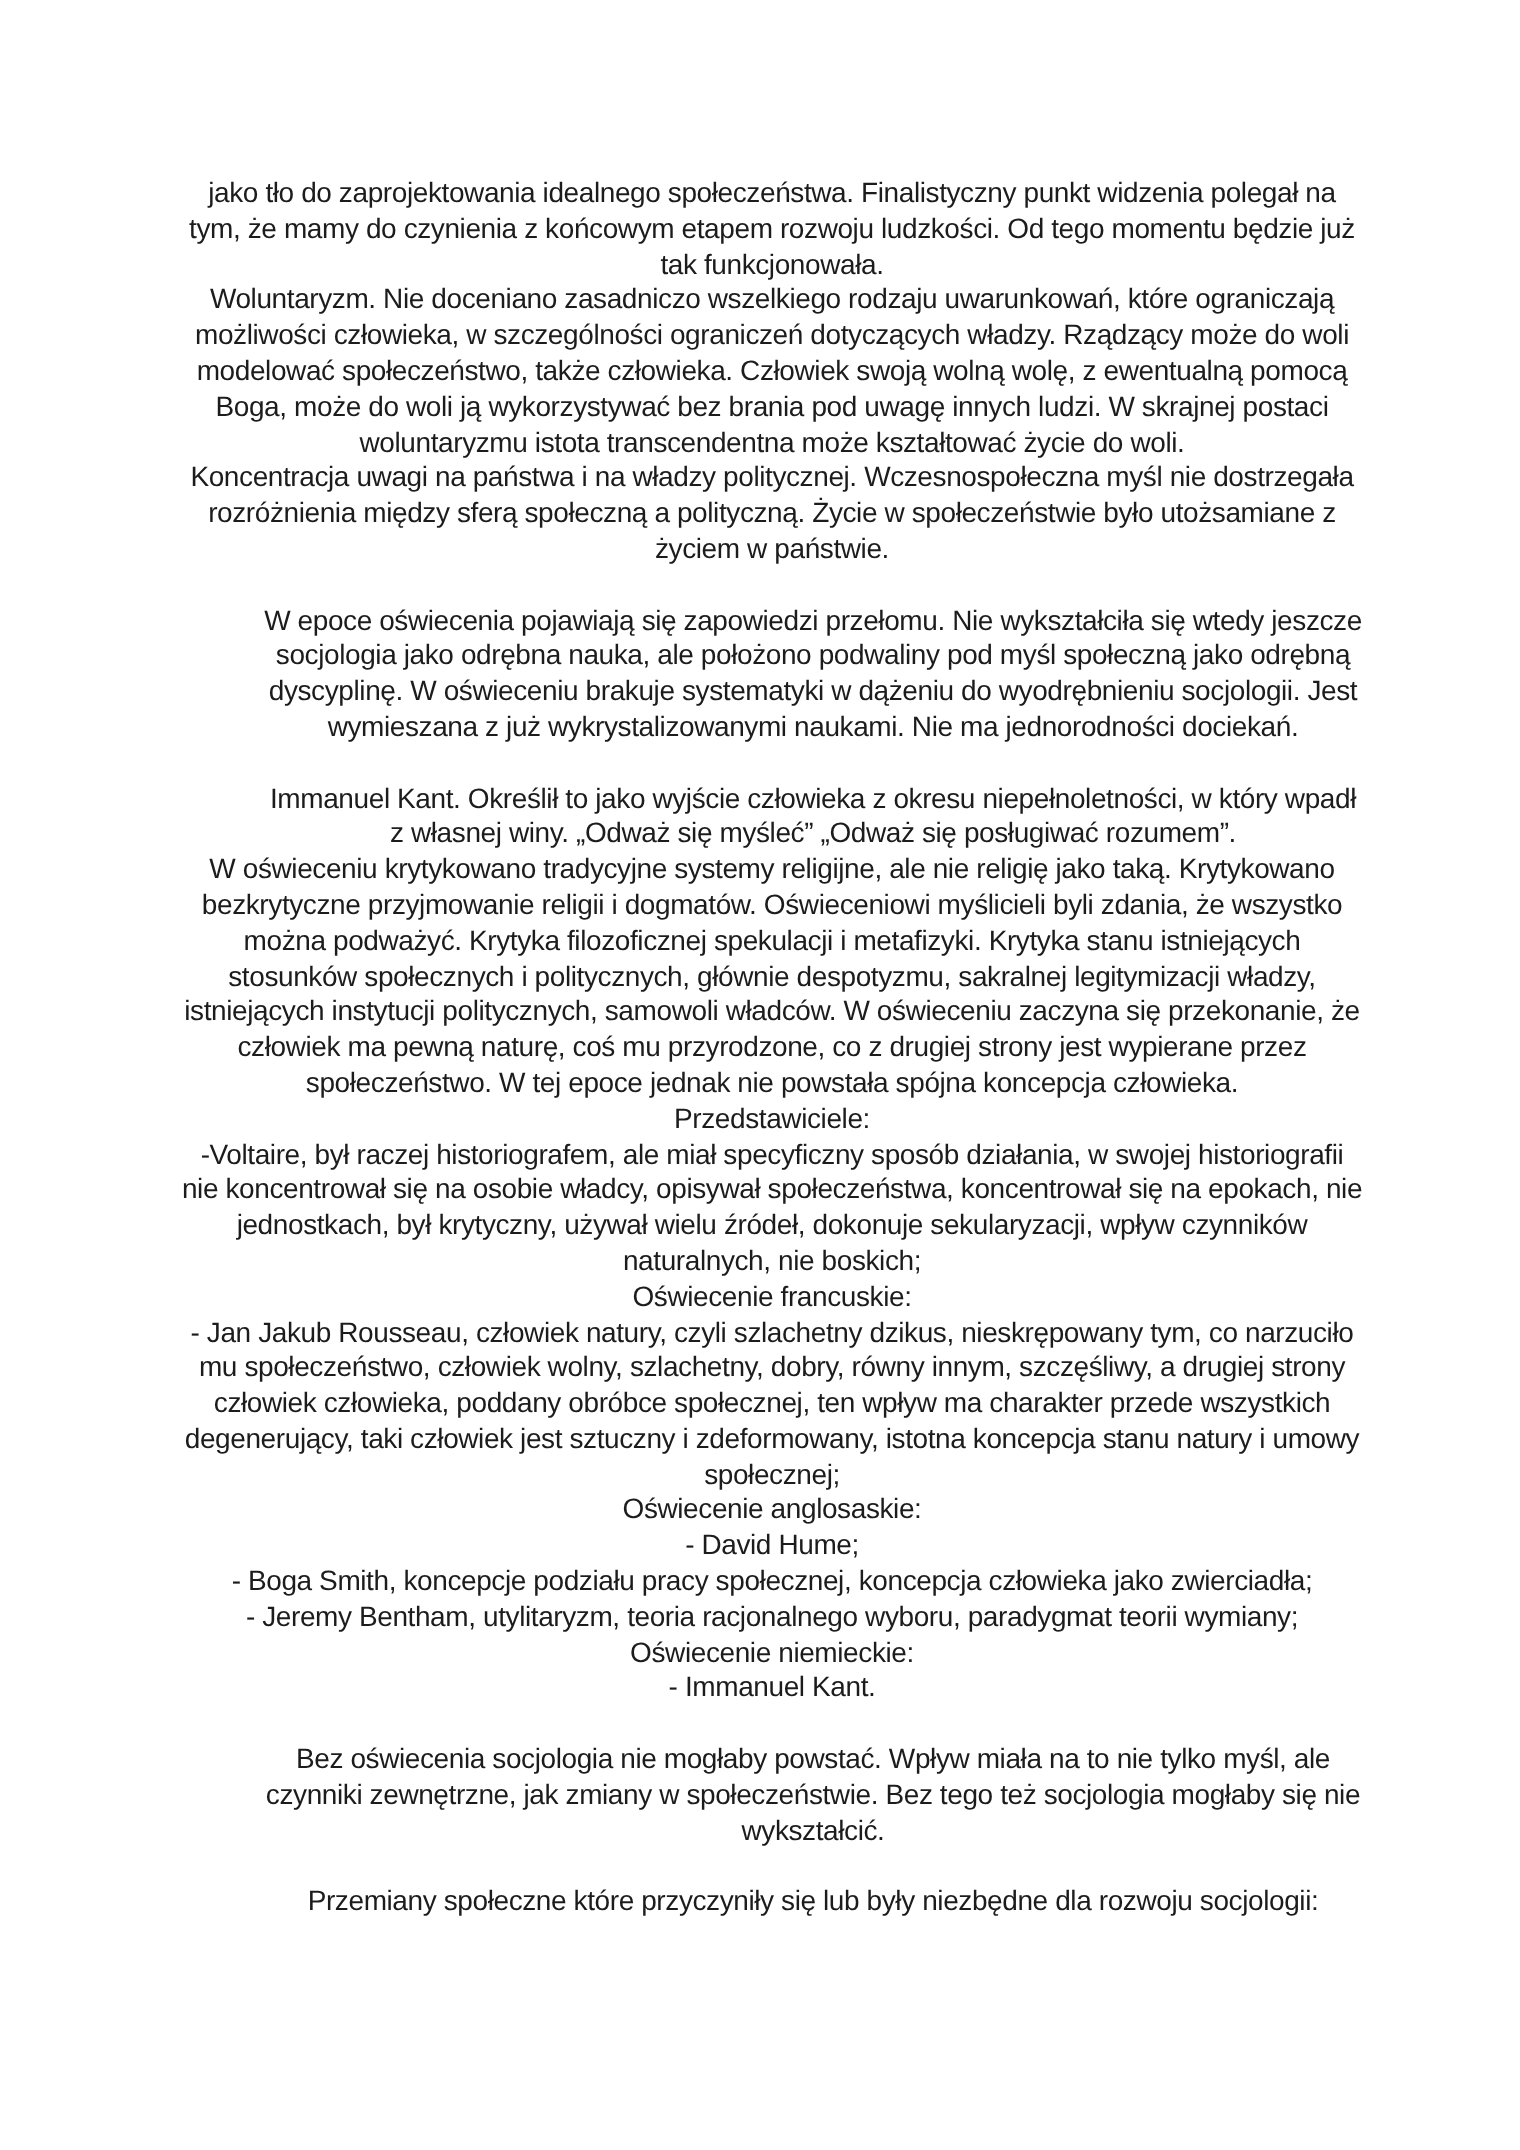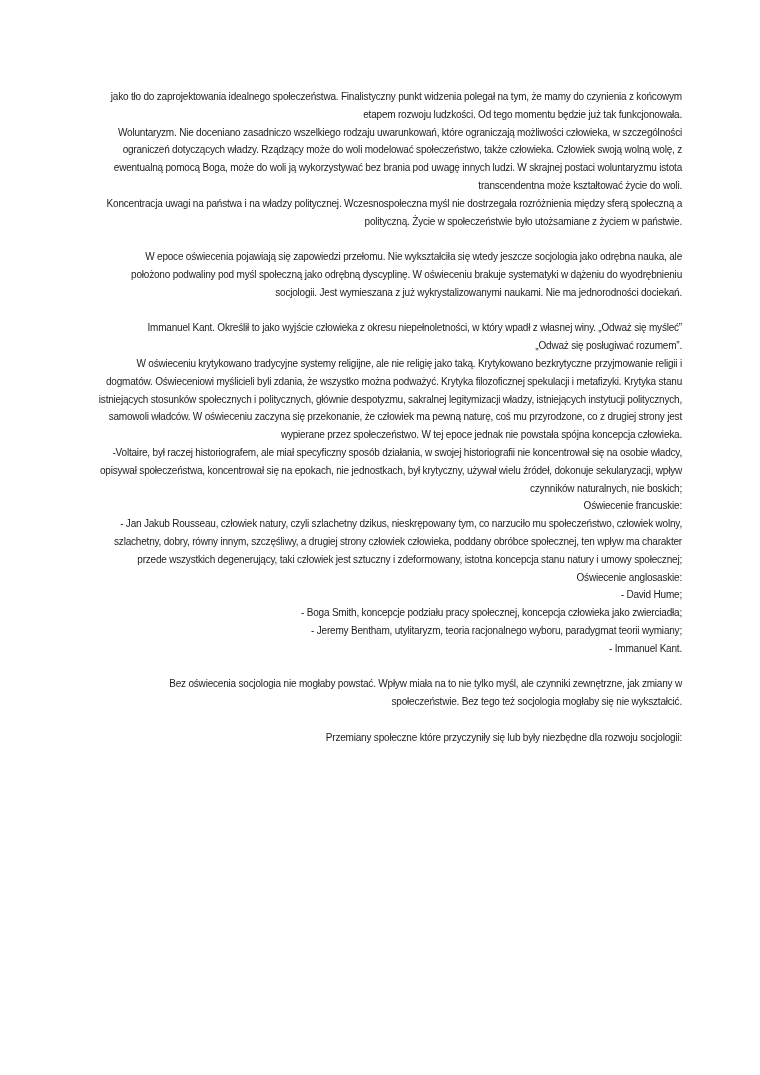--- a/index.html
+++ b/index.html
@@ -14,25 +14,25 @@
     margin: 0 auto;
     background: #ffffff;
     overflow: hidden;
   }
   .content {
     position: absolute;
     left: 90px;
     top: 88px;
     width: 592px;
     font-family: "Liberation Sans", sans-serif;
-    font-size: 10px;
+    font-size: 14px;
     line-height: 17.8px;
     letter-spacing: -0.2px;
     color: #1c1c1c;
-    text-align: right;
+    text-align: center;
   }
   .content p {
     margin: 0;
     padding: 0;
   }
   .content p.gap-before {
     margin-top: 17.8px;
     margin-left: 41px;
   }
 </style>
@@ -40,24 +40,26 @@
 <body>
 
 <div class="page">
   <div class="content">
     <p>jako tło do zaprojektowania idealnego społeczeństwa. Finalistyczny punkt widzenia polegał na tym, że mamy do czynienia z końcowym etapem rozwoju ludzkości. Od tego momentu będzie już tak funkcjonowała.</p>
     <p>Woluntaryzm. Nie doceniano zasadniczo wszelkiego rodzaju uwarunkowań, które ograniczają możliwości człowieka, w szczególności ograniczeń dotyczących władzy. Rządzący może do woli modelować społeczeństwo, także człowieka. Człowiek swoją wolną wolę, z ewentualną pomocą Boga, może do woli ją wykorzystywać bez brania pod uwagę innych ludzi. W skrajnej postaci woluntaryzmu istota transcendentna może kształtować życie do woli.</p>
     <p>Koncentracja uwagi na państwa i na władzy politycznej. Wczesnospołeczna myśl nie dostrzegała rozróżnienia między sferą społeczną a polityczną. Życie w społeczeństwie było utożsamiane z życiem w państwie.</p>
     <p class="gap-before">W epoce oświecenia pojawiają się zapowiedzi przełomu. Nie wykształciła się wtedy jeszcze socjologia jako odrębna nauka, ale położono podwaliny pod myśl społeczną jako odrębną dyscyplinę. W oświeceniu brakuje systematyki w dążeniu do wyodrębnieniu socjologii. Jest wymieszana z już wykrystalizowanymi naukami. Nie ma jednorodności dociekań.</p>
     <p class="gap-before">Immanuel Kant. Określił to jako wyjście człowieka z okresu niepełnoletności, w który wpadł z własnej winy. „Odważ się myśleć” „Odważ się posługiwać rozumem”.</p>
     <p>W oświeceniu krytykowano tradycyjne systemy religijne, ale nie religię jako taką. Krytykowano bezkrytyczne przyjmowanie religii i dogmatów. Oświeceniowi myślicieli byli zdania, że wszystko można podważyć. Krytyka filozoficznej spekulacji i metafizyki. Krytyka stanu istniejących stosunków społecznych i politycznych, głównie despotyzmu, sakralnej legitymizacji władzy, istniejących instytucji politycznych, samowoli władców. W oświeceniu zaczyna się przekonanie, że człowiek ma pewną naturę, coś mu przyrodzone, co z drugiej strony jest wypierane przez społeczeństwo. W tej epoce jednak nie powstała spójna koncepcja człowieka.</p>
+    <p>Przedstawiciele:</p>
     <p>-Voltaire, był raczej historiografem, ale miał specyficzny sposób działania, w swojej historiografii nie koncentrował się na osobie władcy, opisywał społeczeństwa, koncentrował się na epokach, nie jednostkach, był krytyczny, używał wielu źródeł, dokonuje sekularyzacji, wpływ czynników naturalnych, nie boskich;</p>
     <p>Oświecenie francuskie:</p>
     <p>- Jan Jakub Rousseau, człowiek natury, czyli szlachetny dzikus, nieskrępowany tym, co narzuciło mu społeczeństwo, człowiek wolny, szlachetny, dobry, równy innym, szczęśliwy, a drugiej strony człowiek człowieka, poddany obróbce społecznej, ten wpływ ma charakter przede wszystkich degenerujący, taki człowiek jest sztuczny i zdeformowany, istotna koncepcja stanu natury i umowy społecznej;</p>
     <p>Oświecenie anglosaskie:</p>
     <p>- David Hume;</p>
     <p>- Boga Smith, koncepcje podziału pracy społecznej, koncepcja człowieka jako zwierciadła;</p>
     <p>- Jeremy Bentham, utylitaryzm, teoria racjonalnego wyboru, paradygmat teorii wymiany;</p>
+    <p>Oświecenie niemieckie:</p>
     <p>- Immanuel Kant.</p>
     <p class="gap-before">Bez oświecenia socjologia nie mogłaby powstać. Wpływ miała na to nie tylko myśl, ale czynniki zewnętrzne, jak zmiany w społeczeństwie. Bez tego też socjologia mogłaby się nie wykształcić.</p>
     <p class="gap-before">Przemiany społeczne które przyczyniły się lub były niezbędne dla rozwoju socjologii:</p>
   </div>
 </div>
 
 </body></html>

